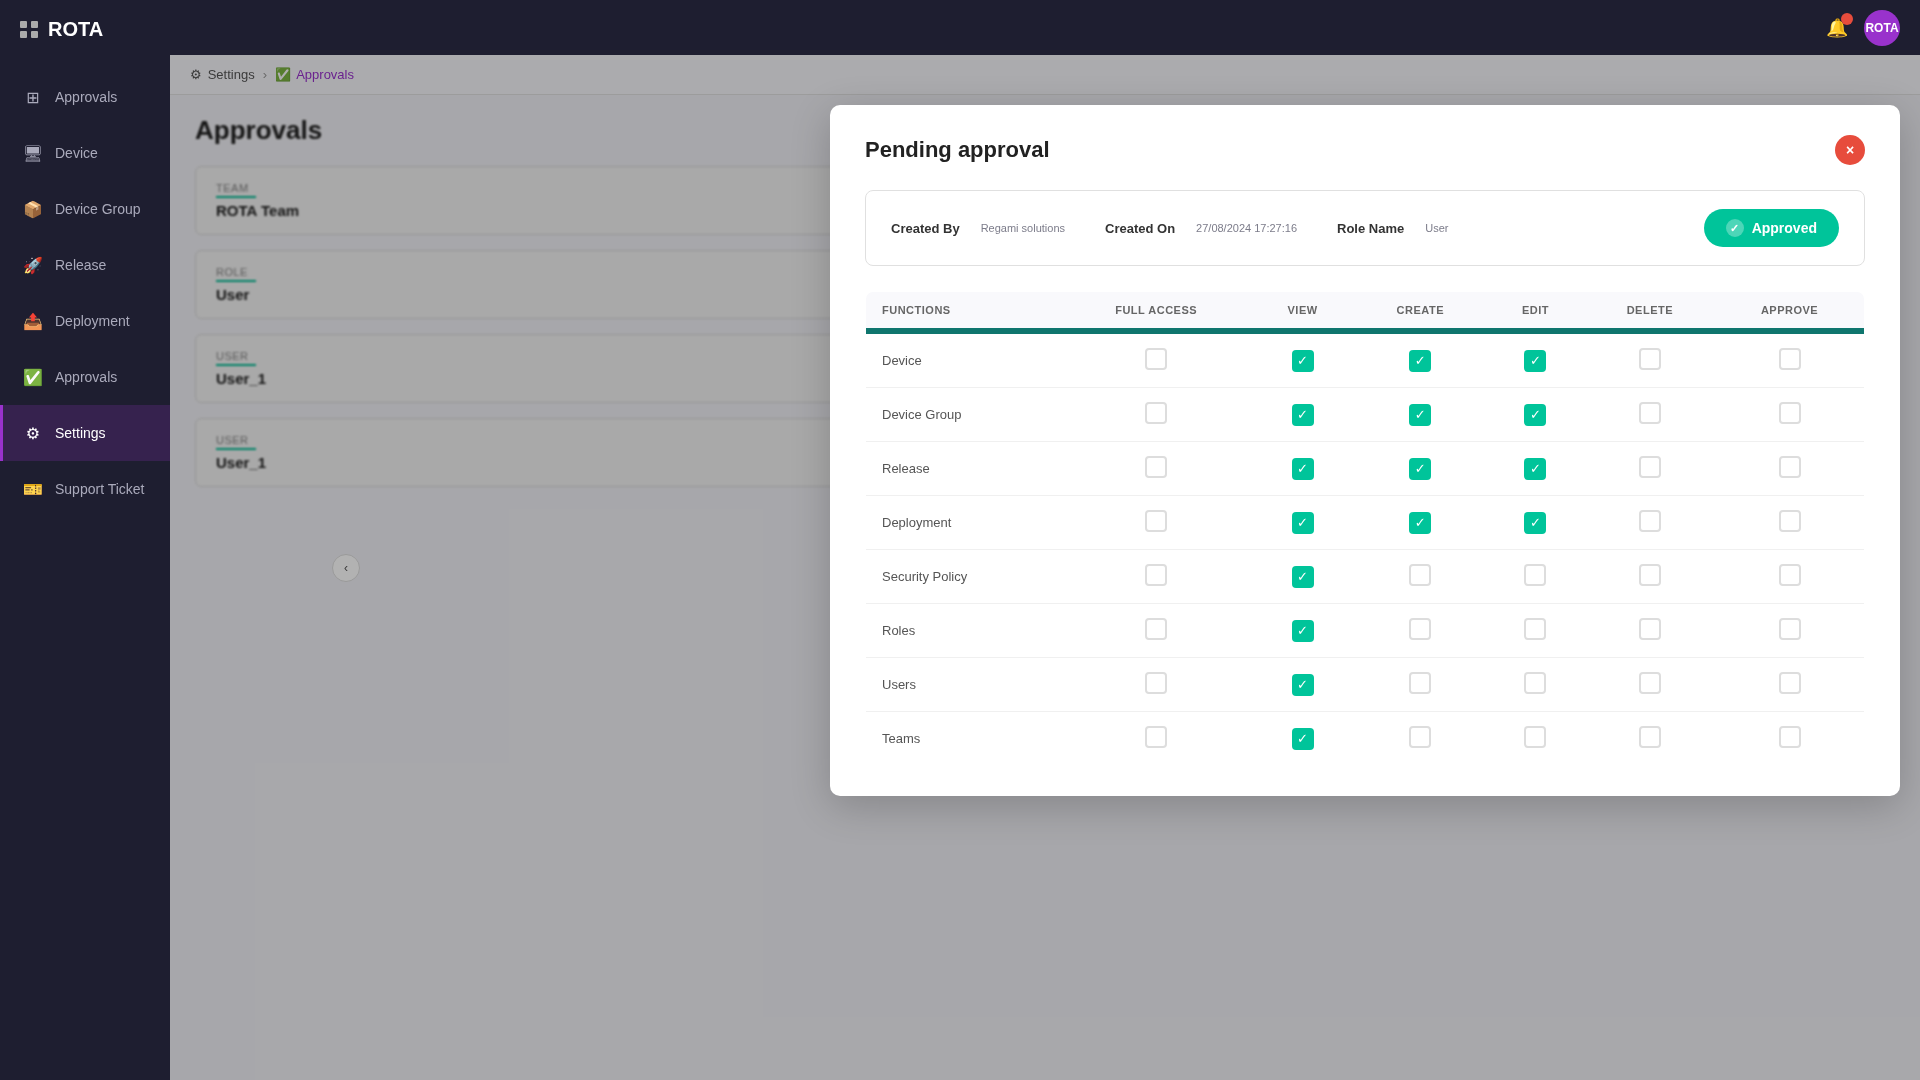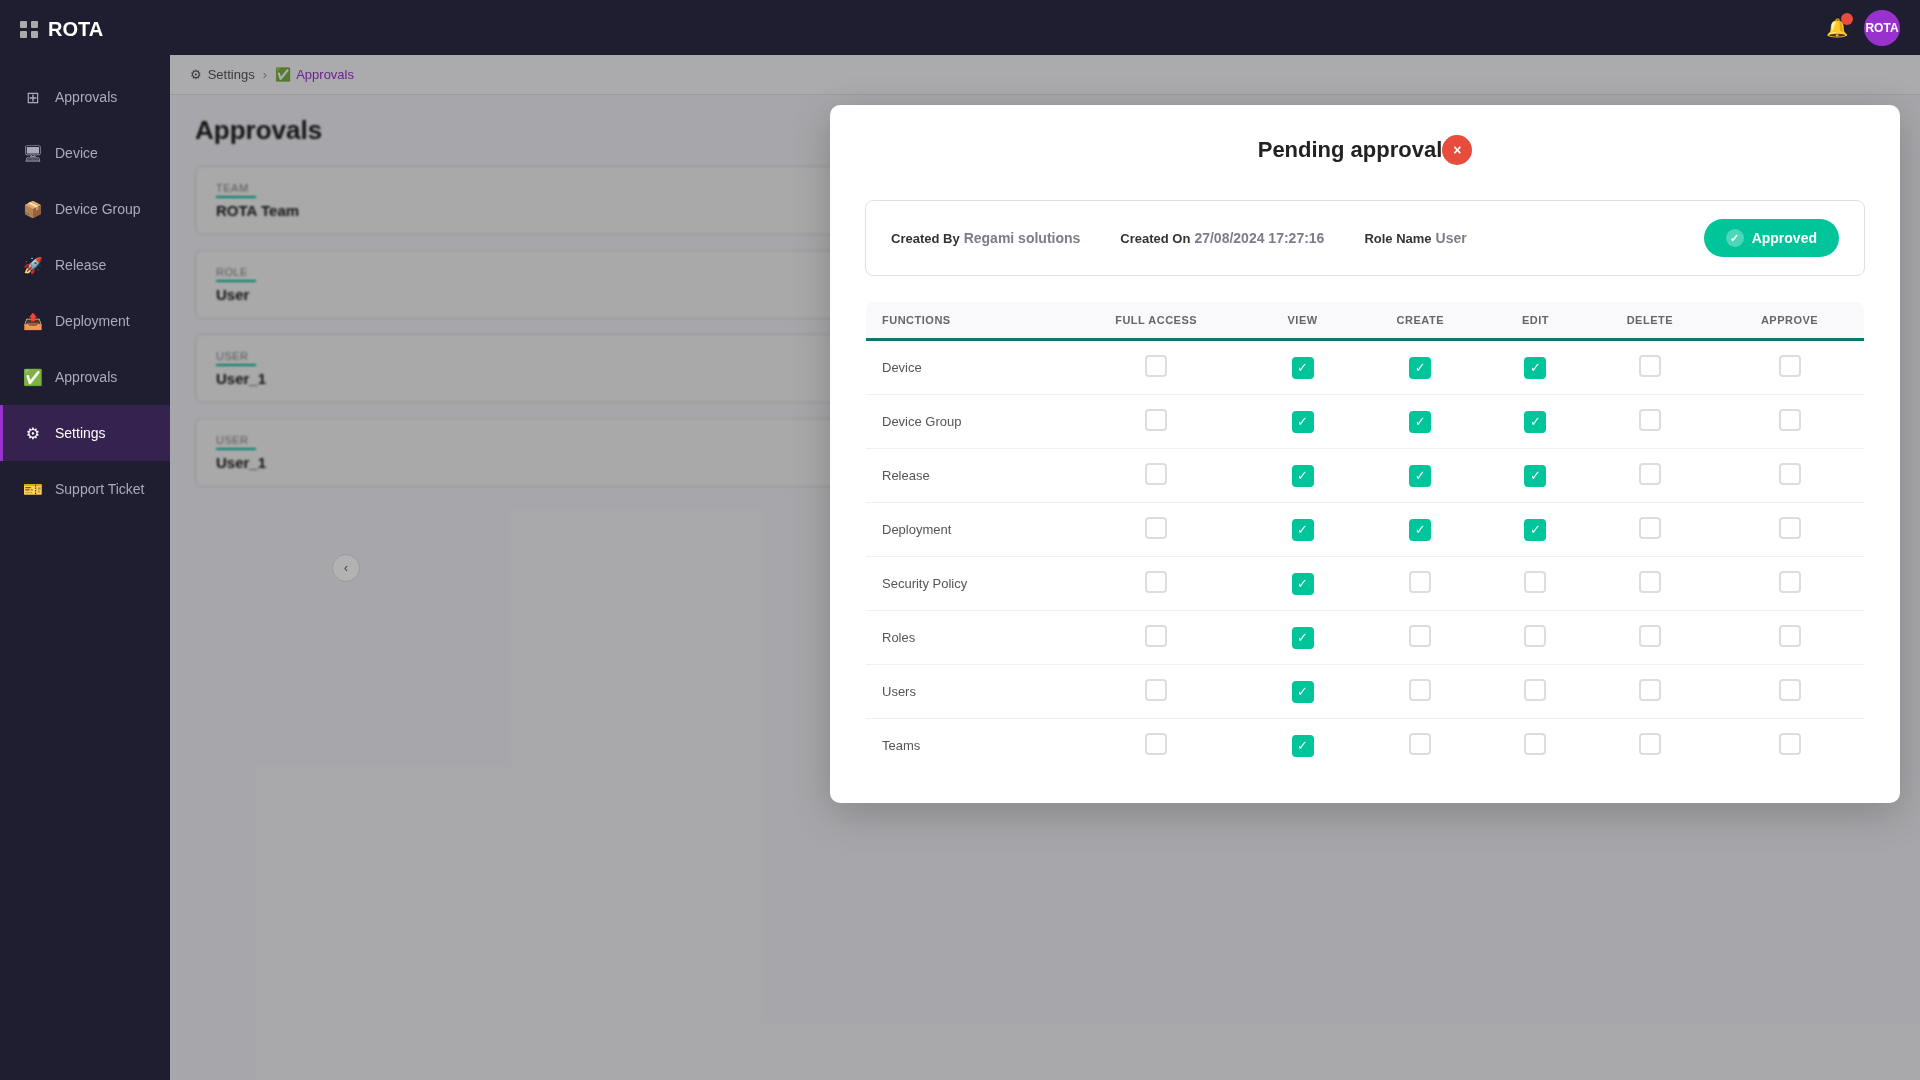--- a/index.html
+++ b/index.html
@@ -230,22 +230,22 @@
       width: 1070px;
       max-height: 90%;
       overflow-y: auto;
       padding: 30px 35px;
       position: relative;
       box-shadow: 0 10px 40px rgba(0,0,0,0.2);
     }
     .modal-header {
       display: flex;
       align-items: center;
-      justify-content: center;
-      margin-bottom: 35px;
+      justify-content: space-between;
+      margin-bottom: 25px;
     }
     .modal-title {
       font-size: 22px;
       font-weight: 700;
       color: #222;
     }
     .modal-close {
       width: 30px;
       height: 30px;
       border-radius: 50%;
@@ -262,23 +262,23 @@
     .modal-info-bar {
       display: flex;
       align-items: center;
       gap: 40px;
       padding: 18px 25px;
       border: 1px solid #e0e0e0;
       border-radius: 8px;
       margin-bottom: 25px;
       flex-wrap: wrap;
     }
-    .modal-info-item { display: flex; align-items: center; gap: 4px; }
+    .modal-info-item { display: flex; align-items: center; gap: 21px; }
     .modal-info-label { font-size: 13px; color: #333; font-weight: 600; }
-    .modal-info-value { font-size: 14px; color: #7c7c8a; font-weight: bold; }
+    .modal-info-value { font-size: 11px; color: #7c7c8a; }
     .approved-btn {
       margin-left: auto;
       background: #00c49a;
       color: #fff;
       border: none;
       border-radius: 25px;
       padding: 10px 22px;
       font-size: 14px;
       font-weight: 600;
       cursor: pointer;
@@ -307,21 +307,21 @@
     }
     .permissions-table th {
       background: #f9f9fc;
       padding: 12px 16px;
       text-align: center;
       font-size: 11px;
       font-weight: 700;
       color: #666;
       text-transform: uppercase;
       letter-spacing: 0.5px;
-      border-bottom: 3px solid #0f766e;
+      border-bottom: 6px solid #0f766e;
     }
     .permissions-table th:first-child { text-align: left; }
     .permissions-table td {
       padding: 14px 16px;
       text-align: center;
       font-size: 13px;
       color: #444;
       border-bottom: 1px solid #f0f0f0;
     }
     .permissions-table td:first-child { text-align: left; font-size: 13px; color: #555; }

